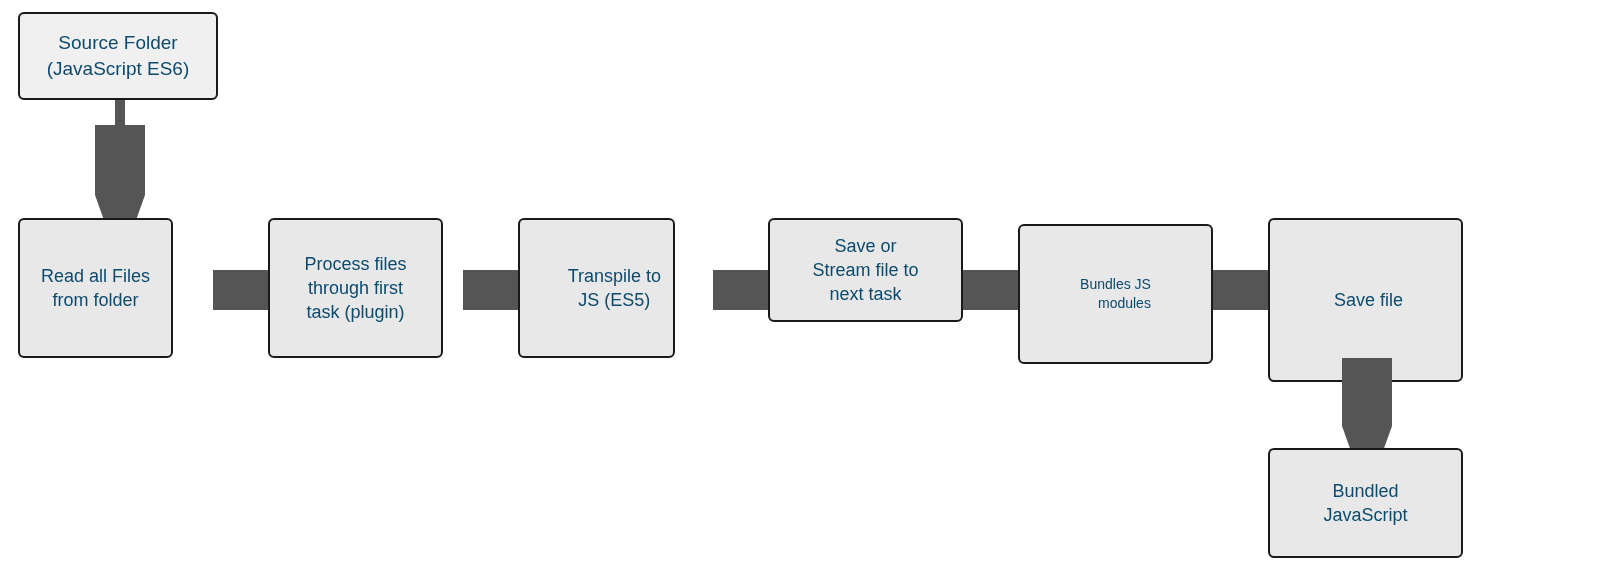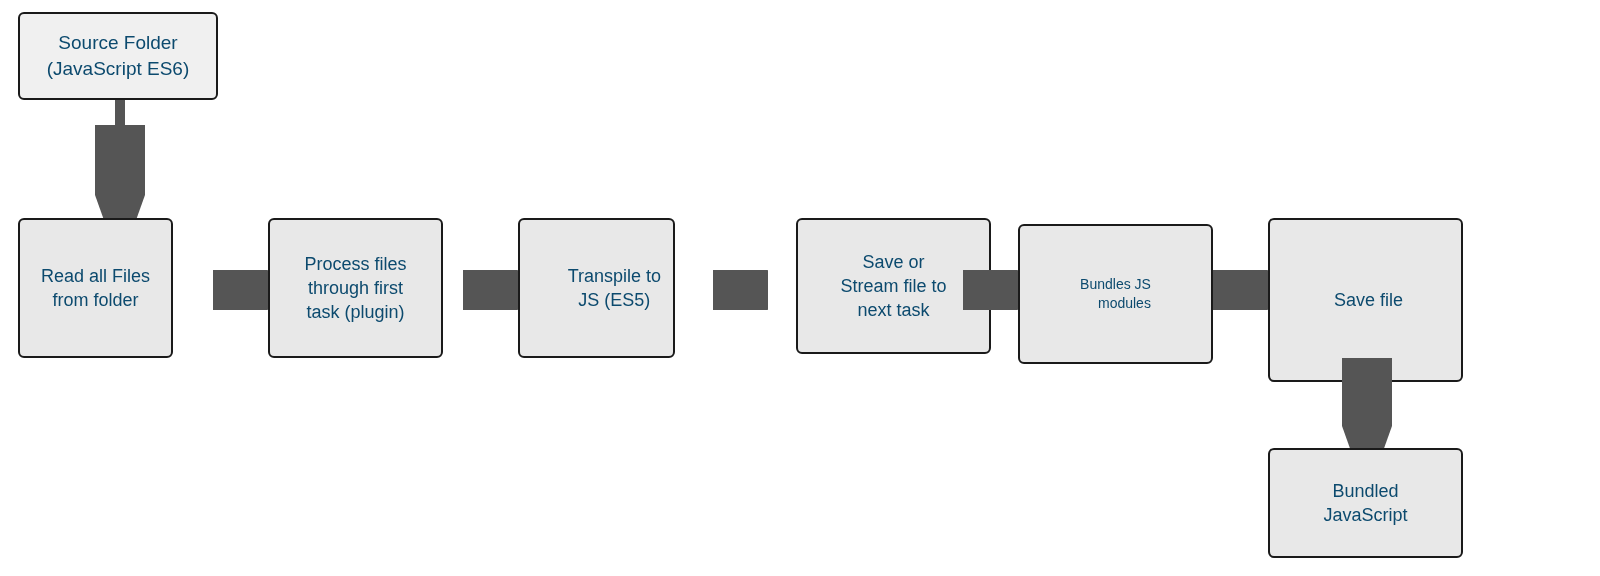--- a/index.html
+++ b/index.html
@@ -98,21 +98,21 @@
 
   <svg class="arrow" style="position:absolute; left:713px; top:270px; width:55px; height:40px;" viewBox="0 0 55 40">
     <defs>
       <marker id="arrowhead-r3" markerWidth="14" markerHeight="10" refX="7" refY="5" orient="auto">
         <polygon points="0 0, 14 5, 0 10" fill="#555555"></polygon>
       </marker>
     </defs>
     <line x1="0" y1="20" x2="40" y2="20" stroke="#555555" stroke-width="10" marker-end="url(#arrowhead-r3)"></line>
   </svg>
 
-  <div class="box" style="left:768px; top:218px; width:195px; height:136px; font-size:18px;margin-left:28px;">
+  <div class="box" style="left:768px; top:218px; width:195px; height:104px; font-size:18px;">
     <span>Save or<br>Stream file to<br>next task</span>
   </div>
 
   <svg class="arrow" style="position:absolute; left:963px; top:270px; width:55px; height:40px;" viewBox="0 0 55 40">
     <defs>
       <marker id="arrowhead-r4" markerWidth="14" markerHeight="10" refX="7" refY="5" orient="auto">
         <polygon points="0 0, 14 5, 0 10" fill="#555555"></polygon>
       </marker>
     </defs>
     <line x1="0" y1="20" x2="40" y2="20" stroke="#555555" stroke-width="10" marker-end="url(#arrowhead-r4)"></line>

